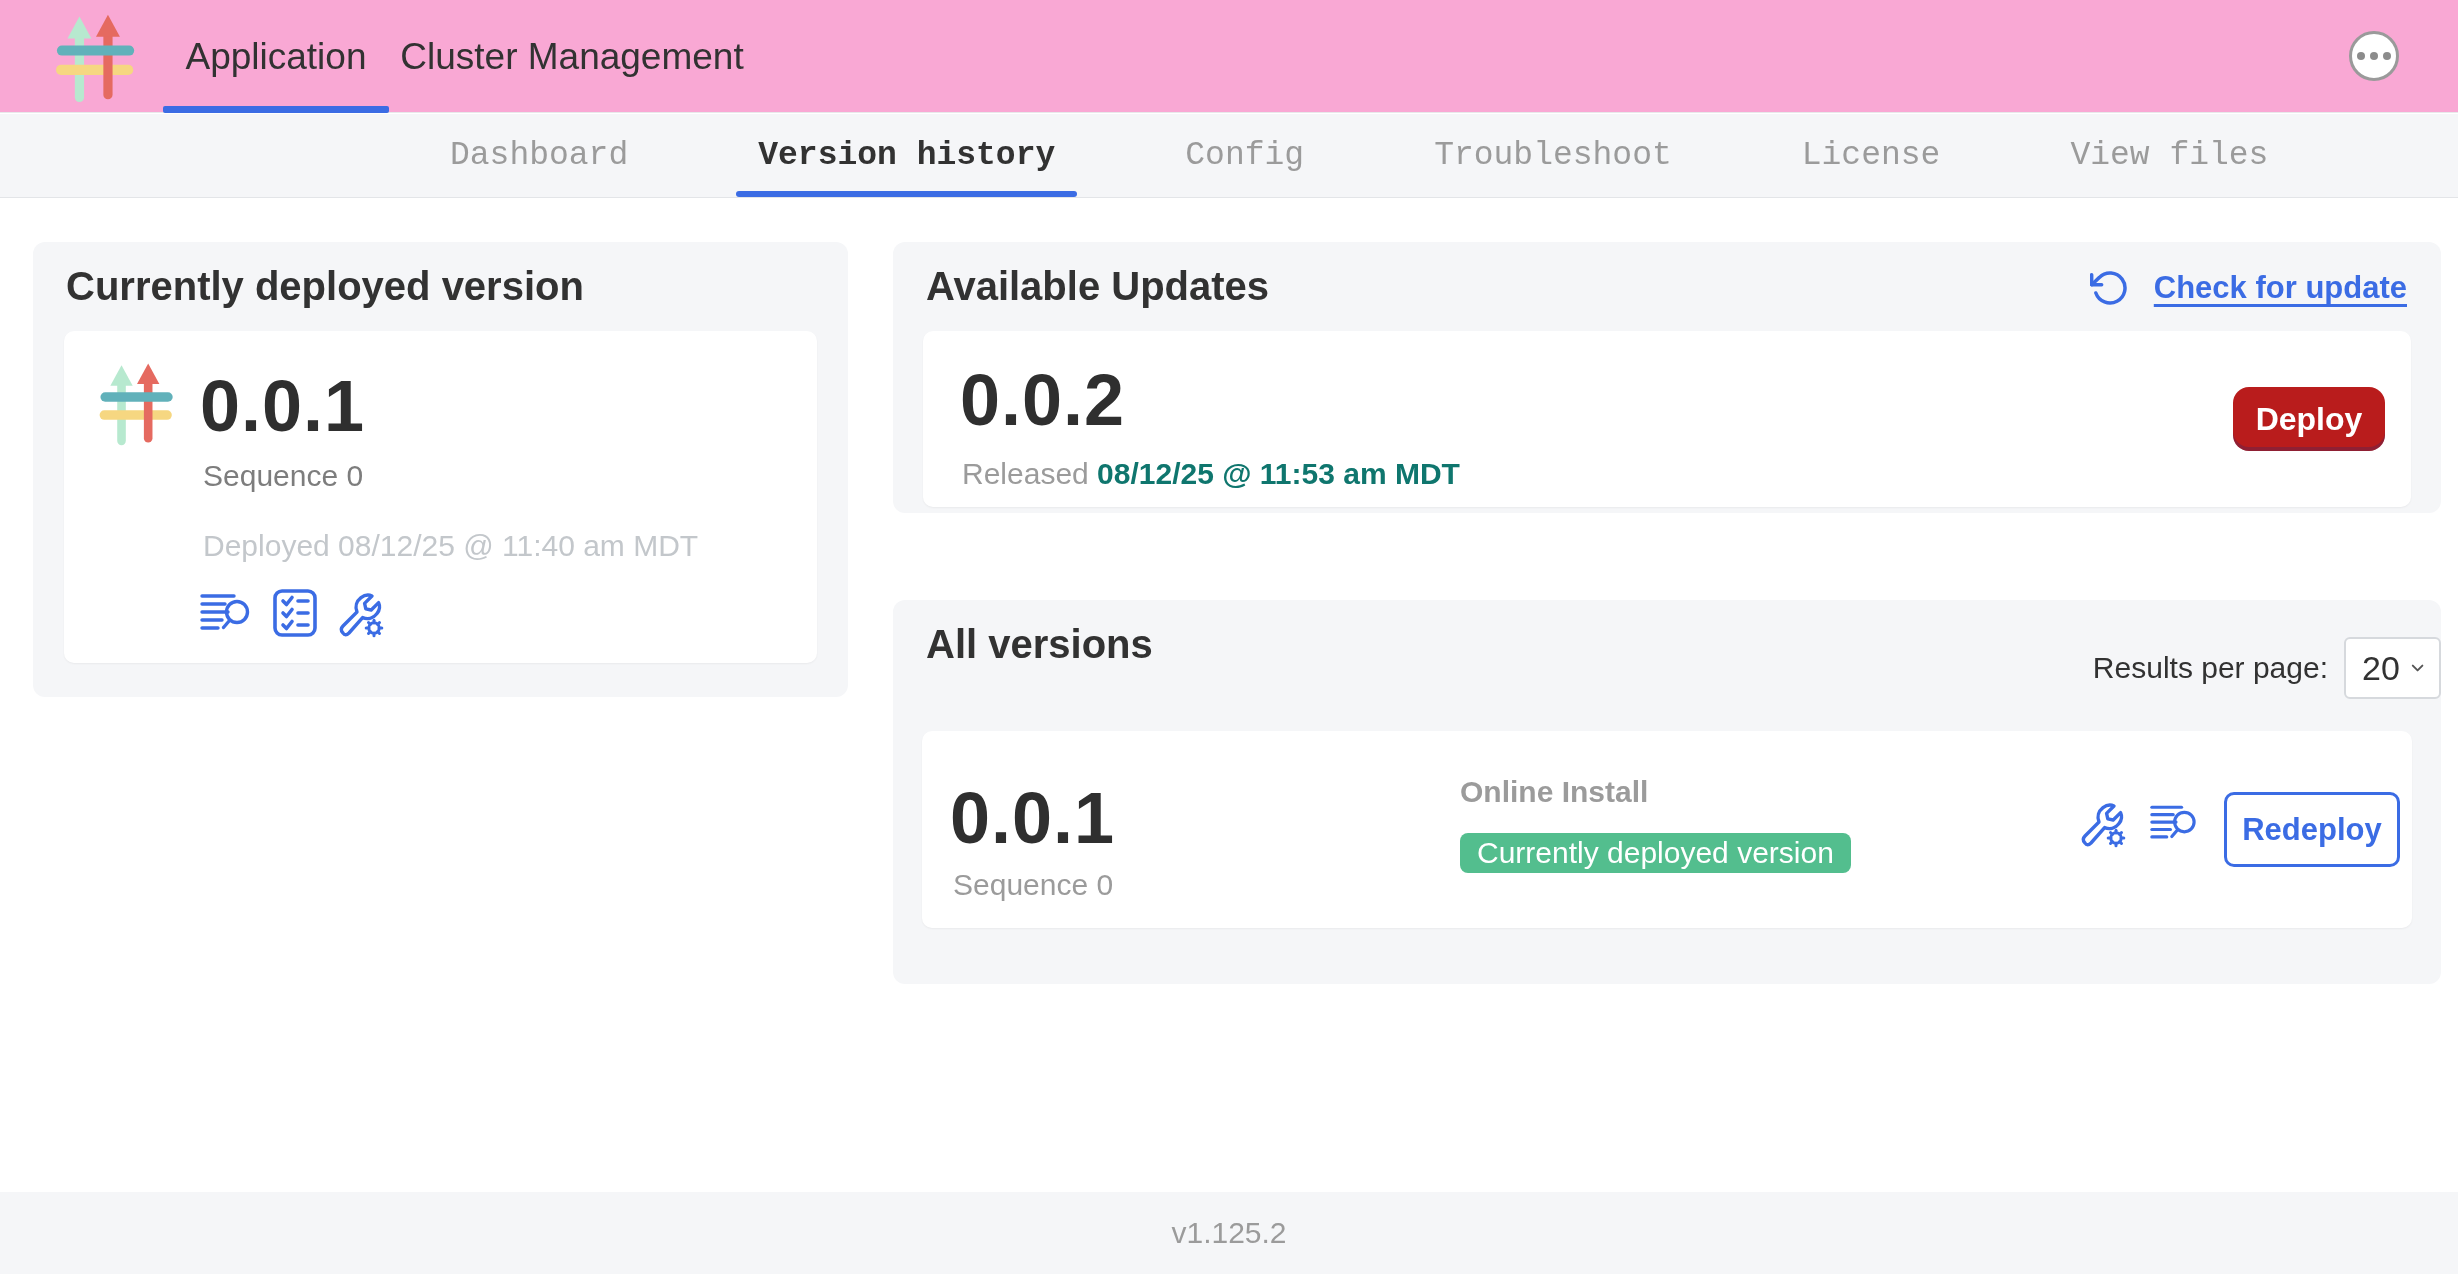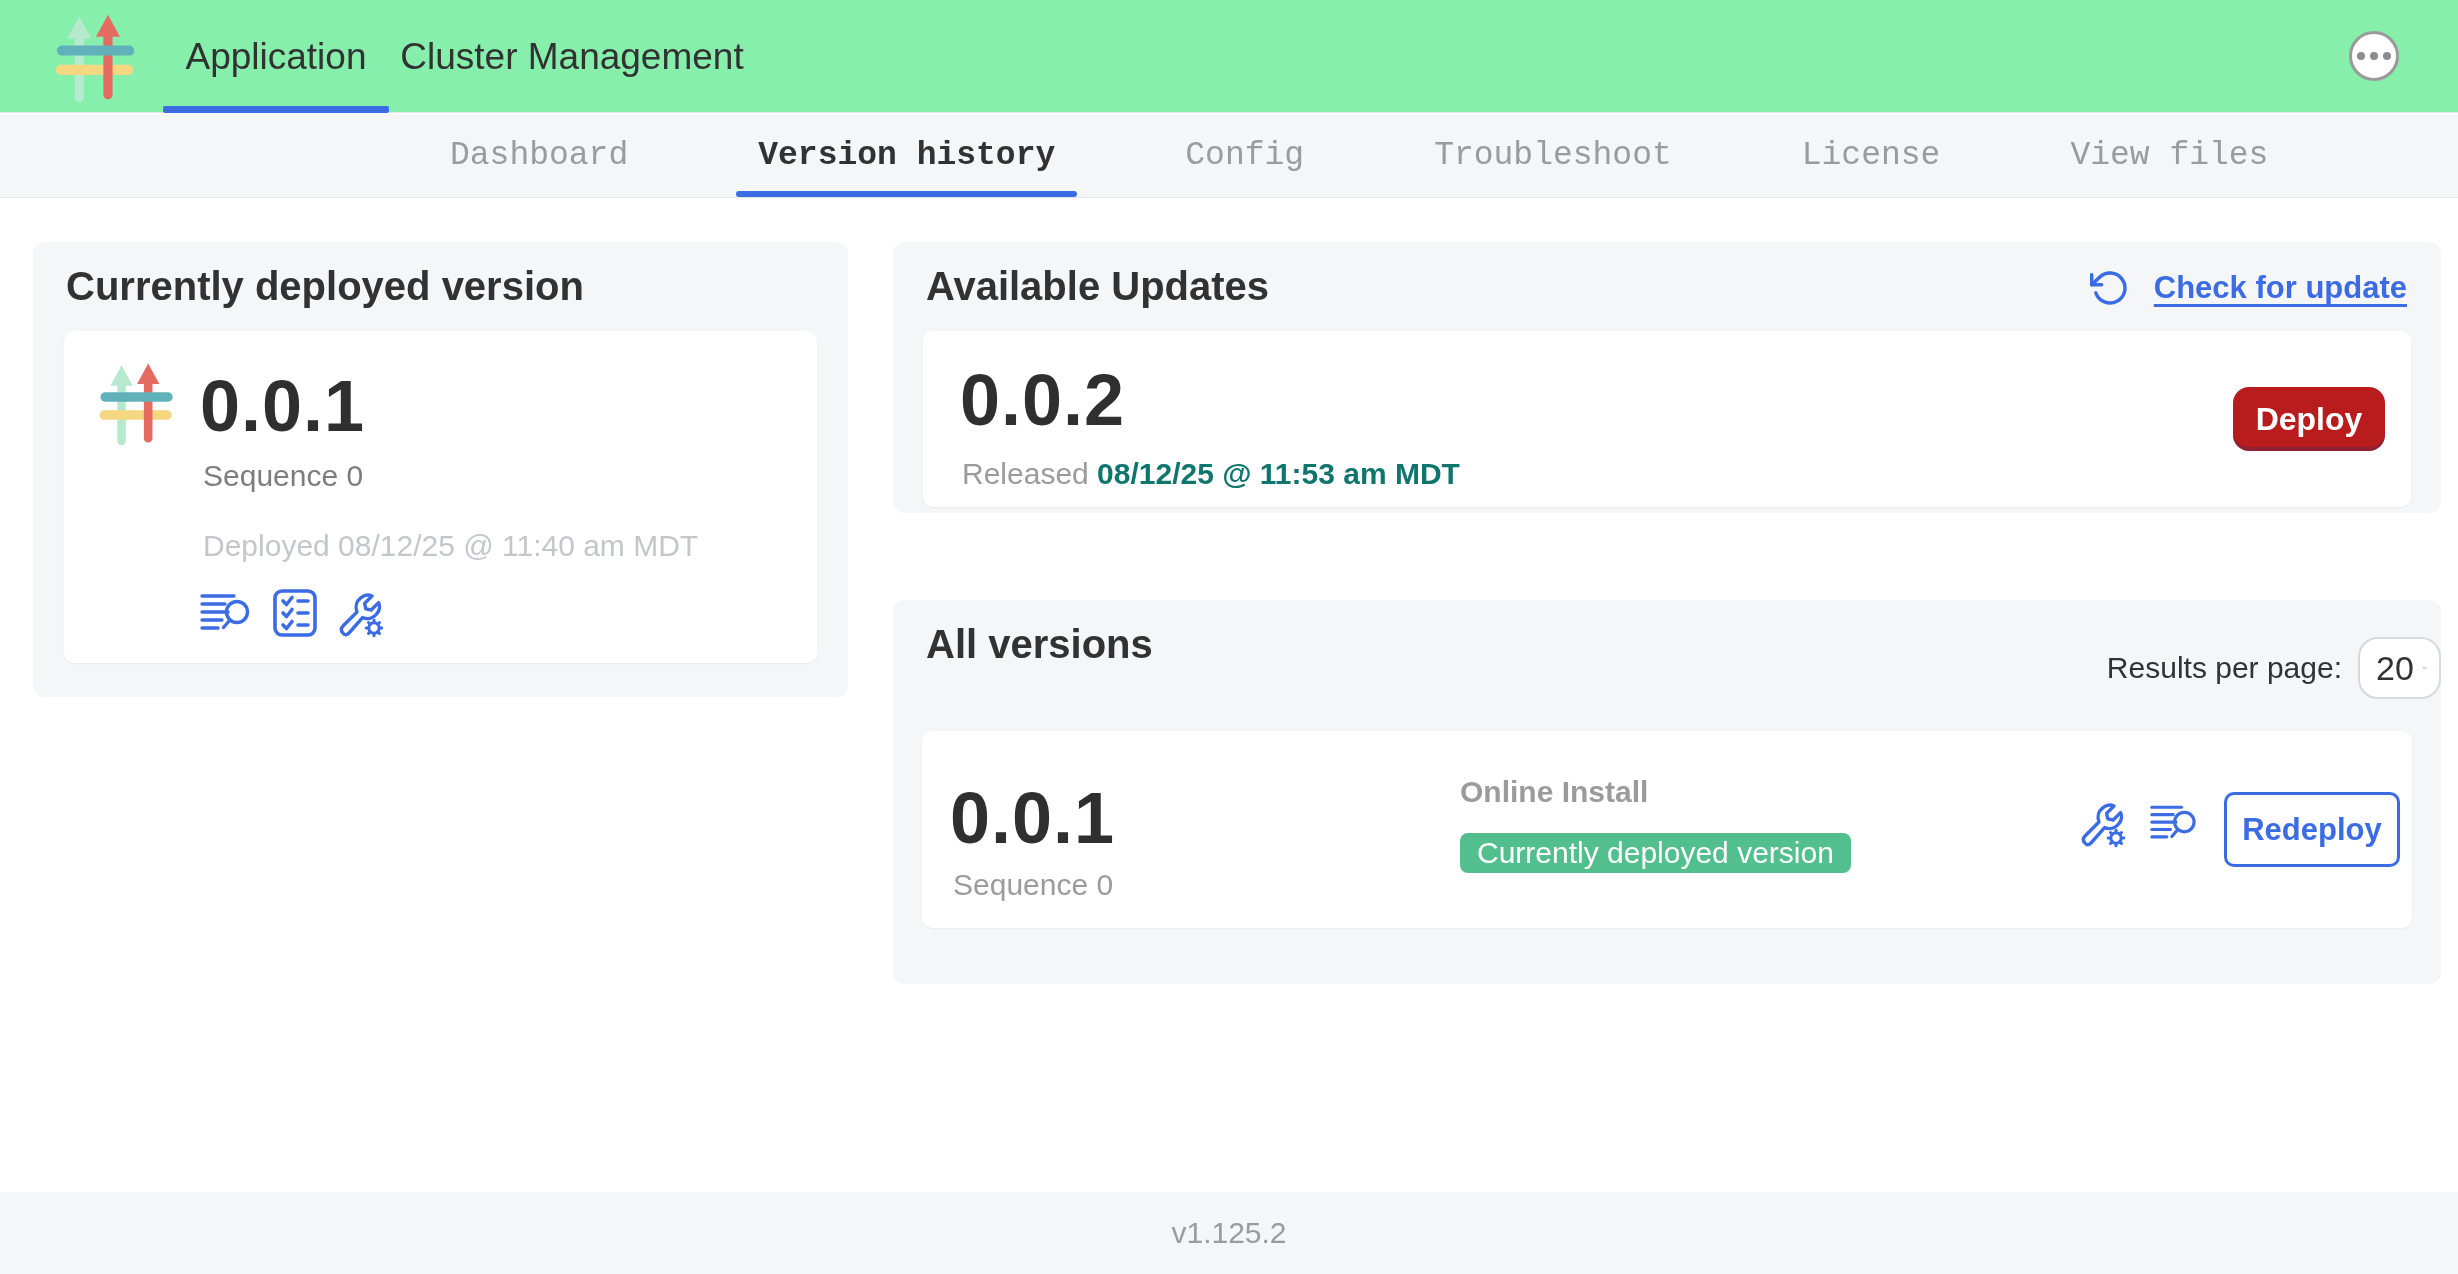--- a/index.html
+++ b/index.html
@@ -1,21 +1,21 @@
 <!DOCTYPE html>
 <html><head>
 <meta charset="utf-8">
 <style>
   * { box-sizing: border-box; }
   html,body { margin:0; padding:0; background:#ffffff; }
   body { font-family: "Liberation Sans", "DejaVu Sans", sans-serif; color:#323232; }
   #screen { position:relative; width:2458px; height:1274px; background:#ffffff; overflow:hidden; }
 
   
-  .header { position:absolute; left:0; top:0; width:2458px; height:113px; background:#86efac; border-bottom:1px solid #e8e9eb; }
+  .header { position:absolute; left:0; top:0; width:2458px; height:113px; background:#f9a8d4; border-bottom:1px solid #e8e9eb; }
   .app-logo { position:absolute; left:50px; top:10px; width:92px; height:94px; }
   .header-tab { position:absolute; top:0; height:113px; display:flex; align-items:center; justify-content:center; font-size:37px; color:#323232; cursor:pointer; }
   .header-tab.active::after { content:""; position:absolute; left:0; right:0; bottom:0; height:7px; background:#3b6ce4; border-radius:2px; }
   .tab-application { left:163px; width:226px; }
   .tab-cluster { left:389px; width:366px; }
   .ellipsis-btn { position:absolute; left:2349px; top:31px; width:50px; height:50px; border:3px solid #9a9a9a; border-radius:50%; display:flex; align-items:center; justify-content:center; gap:5px; background:#fff; cursor:pointer; }
   .ellipsis-btn .dot { width:8px; height:8px; border-radius:50%; background:#8c8c8c; }
 
   
   .subnav { position:absolute; left:0; top:114px; width:2458px; height:84px; background:#f5f6f8; border-bottom:1px solid #e3e5e8; display:flex; align-items:stretch; padding-left:450px; gap:130px; }
@@ -46,21 +46,21 @@
   .updates-card { left:30px; top:89px; width:1488px; height:176px; }
   .updates-card .version-big { left:37px; top:28px; }
   .released-line { position:absolute; left:39px; top:126px; font-size:30px; color:#9b9b9b; }
   .released-line .released-date { font-weight:700; color:#0f766e; }
   .btn-deploy { position:absolute; right:26px; top:56px; width:152px; height:64px; background:#b91c1c; color:#ffffff; font-size:32px; font-weight:700; border:none; border-radius:16px; box-shadow:inset 0 -4px 0 rgba(20,40,120,0.25); cursor:pointer; font-family:inherit; }
 
   
   .versions-panel { left:893px; top:600px; width:1548px; height:384px; }
   .results-wrap { position:absolute; right:0px; top:37px; display:flex; align-items:center; gap:16px; }
   .results-label { font-size:30px; color:#323232; }
-  .results-select { width:83px; height:62px; background:#ffffff; border:2px solid #d6d9dd; border-radius:20px; display:flex; align-items:center; padding:0 12px 0 16px; gap:8px; cursor:pointer; }
+  .results-select { width:97px; height:62px; background:#ffffff; border:2px solid #d6d9dd; border-radius:6px; display:flex; align-items:center; padding:0 12px 0 16px; gap:8px; cursor:pointer; }
   .results-select .value { font-size:34px; color:#323232; flex:1; }
   .version-row { left:29px; top:131px; width:1490px; height:197px; }
   .version-row .version-big { left:28px; top:46px; }
   .version-row .seq { position:absolute; left:31px; top:137px; font-size:30px; color:#9b9b9b; }
   .row-middle { position:absolute; left:538px; top:44px; }
   .install-type { font-size:30px; font-weight:700; color:#9b9b9b; }
   .status-badge { display:inline-block; margin-top:24px; height:40px; line-height:40px; padding:0 17px; background:#53be8e; color:#ffffff; font-size:30px; border-radius:8px; }
   .row-icons { position:absolute; right:210px; top:66px; display:flex; align-items:center; gap:22px; color:#3b6ce4; }
   .row-icons svg { display:block; cursor:pointer; }
   .btn-redeploy { position:absolute; right:12px; top:61px; width:176px; height:75px; background:#ffffff; color:#3b6ce4; font-size:31px; font-weight:700; border:3px solid #3b6ce4; border-radius:10px; cursor:pointer; font-family:inherit; }

